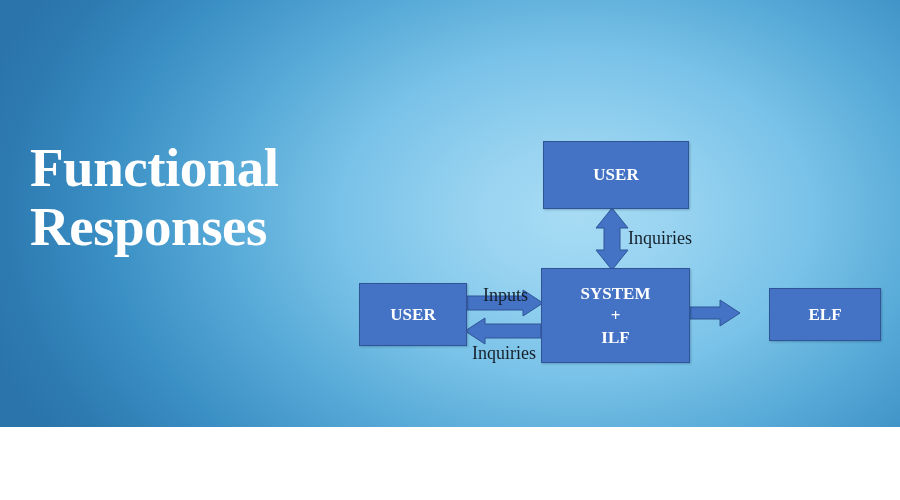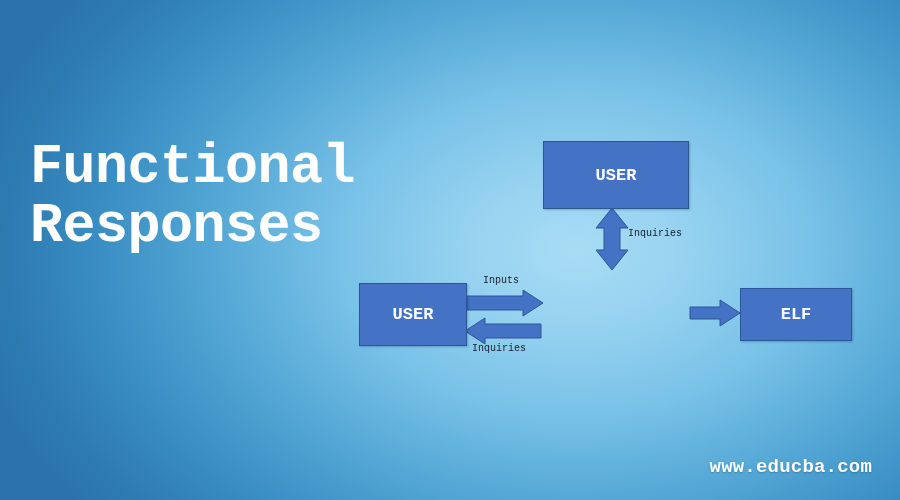--- a/index.html
+++ b/index.html
@@ -4,23 +4,23 @@
 <style>
   html, body {
     margin: 0;
     padding: 0;
     background: #ffffff;
   }
 
   #slide {
     position: relative;
     width: 900px;
-    height: 500px;
+    height: 427px;
     overflow: hidden;
-    font-family: Liberation Mono, monospace;
+    font-family: Liberation Serif, serif;
     
     background:
       radial-gradient(ellipse 620px 430px at 64% 50%,
         #a8dcf4 0%,
         #96d2f0 18%,
         #79c2e8 38%,
         #55a8d6 58%,
         #3a8fc4 76%,
         #2d7ab1 92%,
         #2a74ab 100%);
@@ -84,47 +84,47 @@
   #node-system .sys-line { display: block; }
 
   #node-user-left {
     left: 359px;
     top: 283px;
     width: 108px;
     height: 63px;
   }
 
   #node-elf {
-    left: 740px;
+    left: 769px;
     top: 288px;
     width: 112px;
     height: 53px;
     justify-content: center;
   }
 
   
   #arrow-layer {
     position: absolute;
     left: 0;
     top: 0;
     width: 900px;
     height: 500px;
     pointer-events: none;
   }
 
   
   .edge-label {
     position: absolute;
     color: #16202b;
-    font-size: 10px;
+    font-size: 18px;
     font-weight: normal;
     white-space: nowrap;
   }
   #label-inquiries { left: 628px; top: 228px; }
-  #label-inputs    { left: 483px; top: 275px; }
+  #label-inputs    { left: 483px; top: 285px; }
   #label-responses { left: 472px; top: 343px; }
 
   
   #watermark {
     position: absolute;
     right: 28px;
     bottom: 22px;
     color: #ffffff;
     font-size: 19px;
     font-weight: bold;
@@ -152,29 +152,33 @@
 
       <polygon points="541,324 485,324 485,318 465,331 485,344 485,338 541,338" fill="#4472c4" stroke="#2f5597" stroke-width="1"></polygon>
 
       <polygon points="690,307 720,307 720,300 740,313 720,326 720,319 690,319" fill="#4472c4" stroke="#2f5597" stroke-width="1"></polygon>
     </svg>
 
     <div class="node" id="node-user-top">
       <span>USER</span>
     </div>
 
+    <div class="node" id="node-system">
+      <span class="sys-line">SYSTEM</span>
+      <span class="sys-line">+</span>
+      <span class="sys-line">ILF</span>
+    </div>
 
     <div class="node" id="node-user-left">
       <span>USER</span>
     </div>
 
     <div class="node" id="node-elf">
       <span>ELF</span>
     </div>
 
     <div class="edge-label" id="label-inquiries">Inquiries</div>
     <div class="edge-label" id="label-inputs">Inputs</div>
     <div class="edge-label" id="label-responses">Inquiries</div>
   </div>
 
-  <div id="watermark">www.educba.com</div>
 
 </div>
 
 </body></html>

